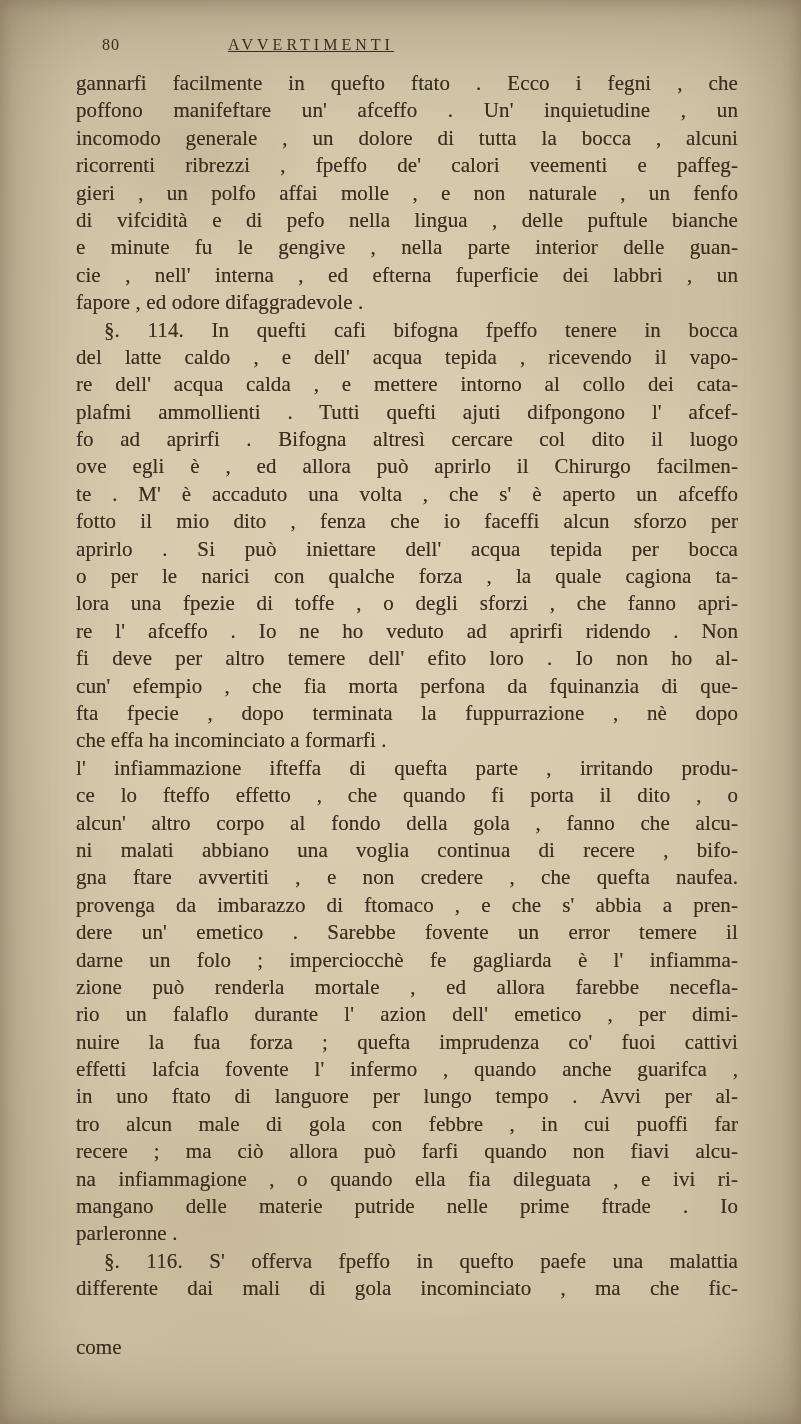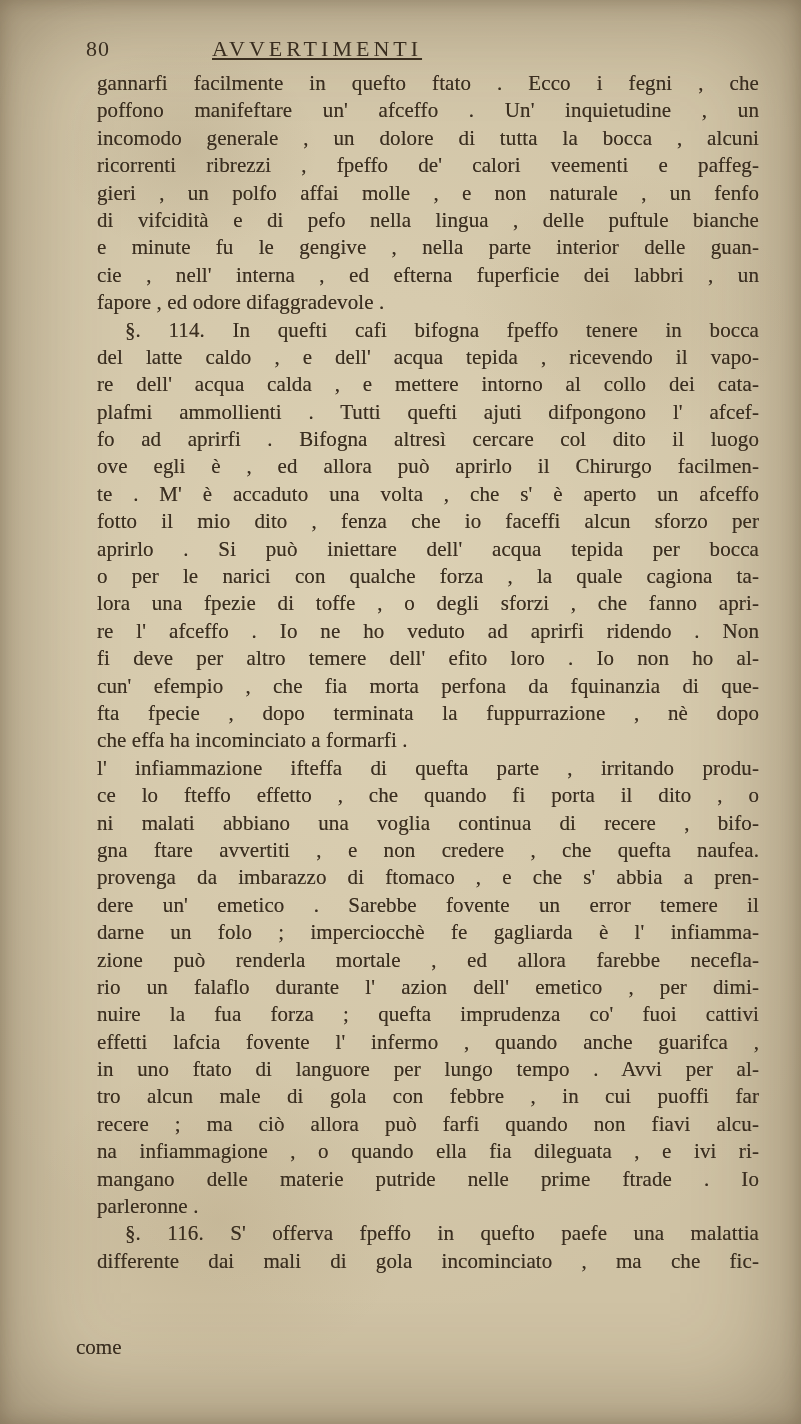--- a/index.html
+++ b/index.html
@@ -22,28 +22,28 @@
   }
   .stain { position: absolute; pointer-events: none; }
   .stain.s1 { left: 460px; top: 170px; width: 330px; height: 280px;
     background: radial-gradient(ellipse at center, rgba(124,98,56,0.10), rgba(124,98,56,0) 70%); }
   .stain.s2 { left: 30px; top: 1060px; width: 380px; height: 320px;
     background: radial-gradient(ellipse at center, rgba(124,98,56,0.12), rgba(124,98,56,0) 70%); }
   .stain.s3 { left: 60px; top: 40px; width: 260px; height: 220px;
     background: radial-gradient(ellipse at center, rgba(90,70,40,0.10), rgba(90,70,40,0) 70%); }
 
   .page-header {
-    position: absolute; left: 76px; top: 36px; width: 662px; height: 30px;
-    font-size: 22px;
+    position: absolute; left: 92px; top: 36px; width: 662px; height: 30px;
+    font-size: 16px;
   }
   .page-number { position: absolute; left: 10px; top: 0; letter-spacing: 1px; }
   .running-title { position: absolute; left: 136px; top: 0; letter-spacing: 4px; text-decoration: underline; }
 
   .body-lines {
-    position: absolute; left: 76px; top: 70px; width: 662px; margin-left: 21px;
+    position: absolute; left: 76px; top: 70px; width: 662px;
   }
   .line {
     font-size: 21px;
     line-height: 27.4px;
     height: 27.4px;
     text-align: justify;
     text-align-last: justify;
     letter-spacing: 0.1px;
     text-shadow: 0 0 0.5px rgba(58,46,32,0.55);
   }
@@ -93,20 +93,21 @@
       <div class="line">aprirlo . Si può iniettare dell' acqua tepida per bocca</div>
       <div class="line">o per le narici con qualche forza , la quale cagiona ta-</div>
       <div class="line">lora una fpezie di toffe , o degli sforzi , che fanno apri-</div>
       <div class="line">re l' afceffo . Io ne ho veduto ad aprirfi ridendo . Non</div>
       <div class="line">fi deve per altro temere dell' efito loro . Io non ho al-</div>
       <div class="line">cun' efempio , che fia morta perfona da fquinanzia di que-</div>
       <div class="line">fta fpecie , dopo terminata la fuppurrazione , nè dopo</div>
       <div class="line short">che effa ha incominciato a formarfi .</div>
       <div class="line">l' infiammazione ifteffa di quefta parte , irritando produ-</div>
       <div class="line">ce lo fteffo effetto , che quando fi porta il dito , o</div>
+      <div class="line">alcun' altro corpo al fondo della gola , fanno che alcu-</div>
       <div class="line">ni malati abbiano una voglia continua di recere , bifo-</div>
       <div class="line">gna ftare avvertiti , e non credere , che quefta naufea.</div>
       <div class="line">provenga da imbarazzo di ftomaco , e che s' abbia a pren-</div>
       <div class="line">dere un' emetico . Sarebbe fovente un error temere il</div>
       <div class="line">darne un folo ; imperciocchè fe gagliarda è l' infiamma-</div>
       <div class="line">zione può renderla mortale , ed allora farebbe necefla-</div>
       <div class="line">rio un falaflo durante l' azion dell' emetico , per dimi-</div>
       <div class="line">nuire la fua forza ; quefta imprudenza co' fuoi cattivi</div>
       <div class="line">effetti lafcia fovente l' infermo , quando anche guarifca ,</div>
       <div class="line">in uno ftato di languore per lungo tempo . Avvi per al-</div>

